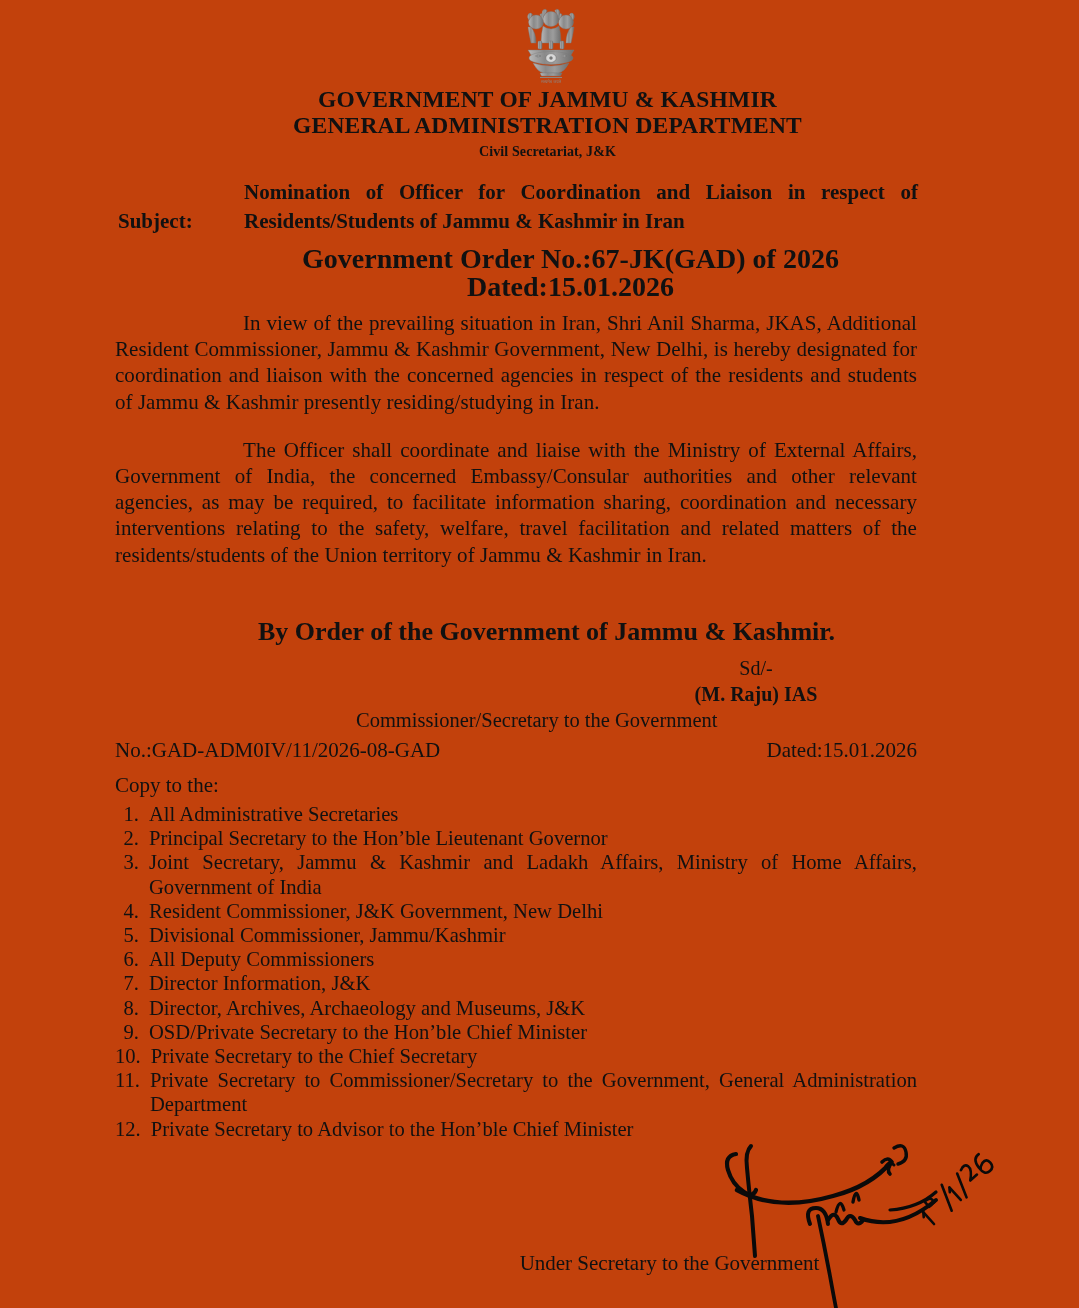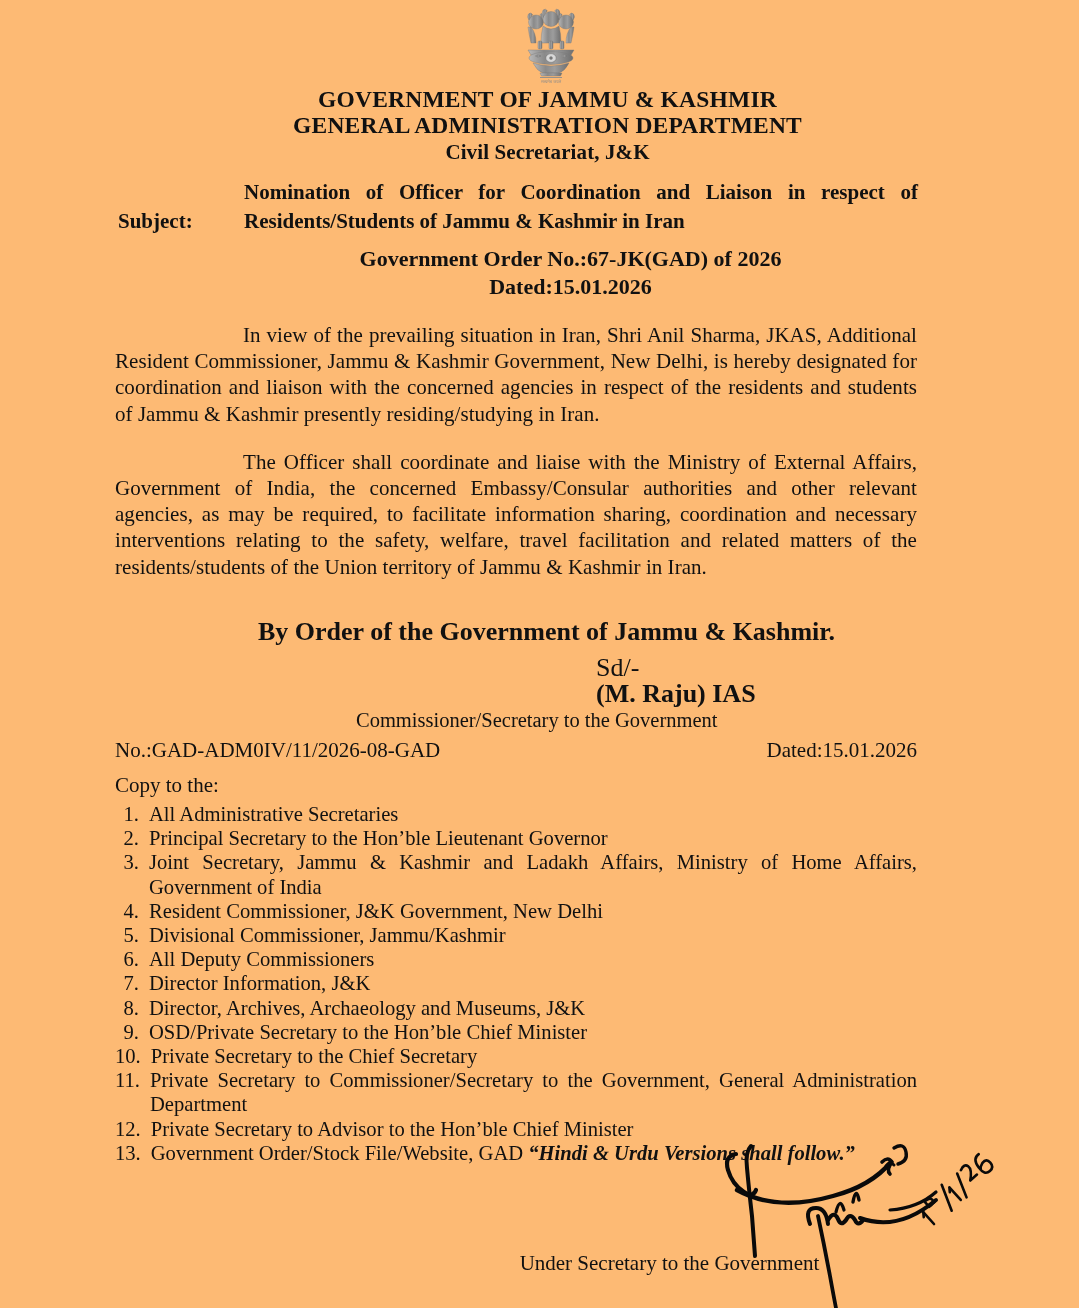--- a/index.html
+++ b/index.html
@@ -13,21 +13,21 @@
     position: relative;
     overflow: hidden;
     font-family: "Liberation Serif", "DejaVu Serif", serif;
     color: #111111;
     -webkit-font-smoothing: antialiased;
   }
 
   .page {
     position: absolute;
     inset: 0;
-    background: #fdba74;
+    background: #c2410c;
   }
 
   
   .emblem-wrap {
     position: absolute;
     left: 0; right: 0;
     top: 6px;
     display: flex;
     justify-content: center;
     padding-left: 22px;
@@ -49,21 +49,21 @@
   .header .h1,
   .header .h2 {
     font-weight: bold;
     font-size: 23.5px;
     letter-spacing: 0.2px;
     line-height: 26px;
     white-space: nowrap;
   }
   .header .h3 {
     font-weight: bold;
-    font-size: 21px;
+    font-size: 14px;
     line-height: 28px;
     letter-spacing: 0.1px;
   }
 
   
   .subject-row {
     position: absolute;
     left: 118px;
     top: 178px;
     width: 800px;
@@ -86,61 +86,61 @@
     width: 672px;
   }
 
   
   .order-no {
     position: absolute;
     left: 0; right: 0;
     top: 245px;
     text-align: center;
     font-weight: bold;
-    font-size: 22px;
+    font-size: 28px;
     line-height: 28px;
     padding-left: 14px;
     margin-left: 48px;
   }
 
   
   .body-block {
     position: absolute;
     left: 115px;
     top: 310px;
     width: 802px;
   }
   .para {
     font-size: 21px;
     line-height: 26.2px;
     text-align: justify;
     text-align-last: left;
     text-indent: 128px;
-    margin: 12px 0 22px 0;
+    margin: 0 0 22px 0;
     letter-spacing: 0.05px;
   }
 
   
   .by-order {
     position: absolute;
     left: 0; right: 0;
     top: 617px;
     text-align: center;
     font-weight: bold;
     font-size: 26px;
     padding-left: 14px;
   }
 
   
   .sig-block {
     position: absolute;
     right: 163px;
     top: 655px;
-    text-align: left;
-    font-size: 26px;
+    text-align: center;
+    font-size: 20px;
     line-height: 26px;
     width: 320px;
   }
   .sig-sd { font-weight: normal; }
   .sig-name { font-weight: bold; }
   .sig-desig {
     position: absolute;
     right: 163px;
     top: 707px;
     width: 560px;
@@ -362,24 +362,20 @@
         </div>
         <div class="li">
           <div class="num">11.</div>
           <div class="txt">Private Secretary to Commissioner/Secretary to the Government, General Administration Department</div>
         </div>
         <div class="li">
           <div class="num">12.</div>
           <div class="txt nojust">Private Secretary to Advisor to the Hon’ble Chief Minister</div>
         </div>
       </div>
-    <div class="li">
-      <div class="num">13.</div>
-      <div class="txt"><span>Government Order/Stock File/Website, GAD </span><span class="emph">“Hindi &amp; Urdu Versions shall follow.”</span></div>
-    </div>
   </div>
 
   <svg class="ink" viewBox="0 0 320 180">
     <g fill="none" stroke="#0a0a0a" stroke-linecap="round" stroke-linejoin="round">
 
       <path d="M46 26 q-12 2 -8 16 q4 14 16 22 q9 6 12 -2" stroke-width="4.2"></path>
       <path d="M61 18 q-6 6 -4 22 q2 22 5 48 q2 26 3 40" stroke-width="4"></path>
 
       <path d="M47 62 q40 22 96 6 q38 -10 58 -34" stroke-width="4.4"></path>
 

